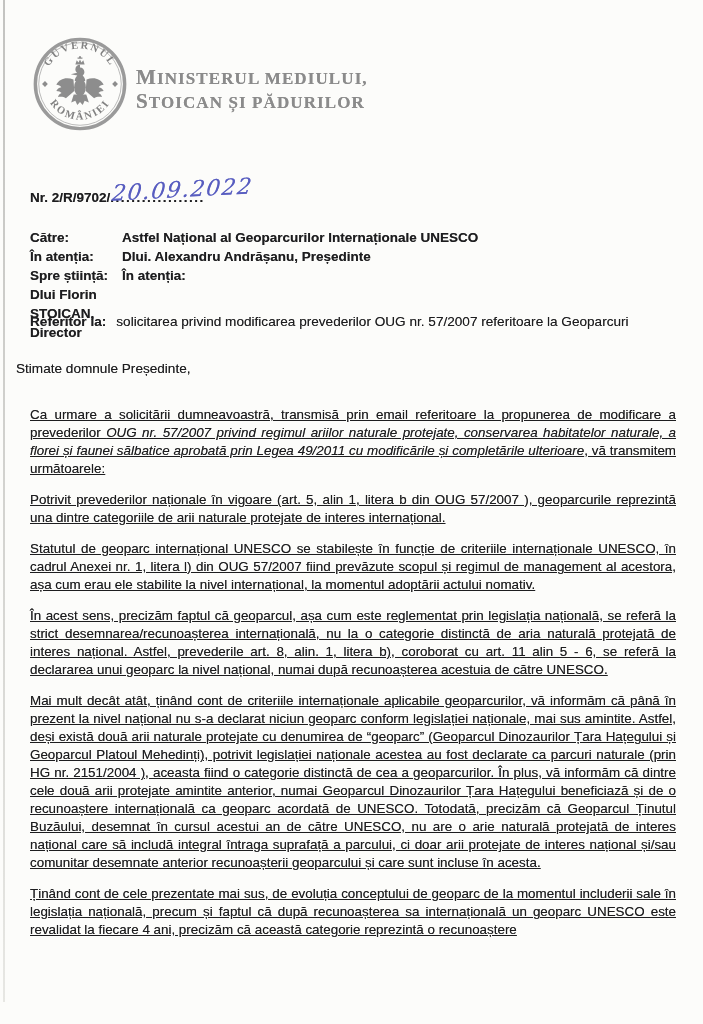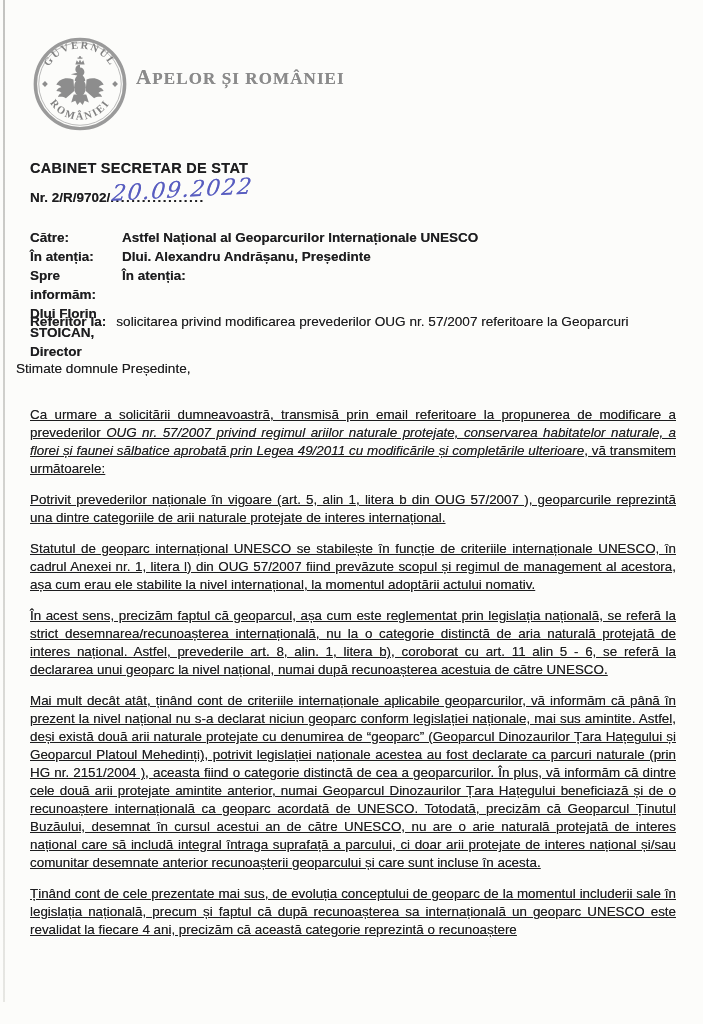--- a/index.html
+++ b/index.html
@@ -102,36 +102,36 @@
       <path d="M44.3,21.5 l1.7,-5 2.2,2.8 1.8,-3.8 1.8,3.8 2.2,-2.8 1.7,5 z"></path>
       <path d="M50,22 c-3.2,0 -5.7,2.4 -5.7,5.4 0,1.7 .8,3.2 2.1,4.2 l-7.6,1.9 7.9,1.5 c-1.9,1.7 -3.1,4.1 -3.1,6.8 h12.8 c0,-2.7 -1.2,-5.1 -3.1,-6.8 1.3,-1 2.1,-2.5 2.1,-4.2 0,-3 -2.5,-5.4 -5.4,-5.4 z"></path>
       <path d="M42,40 C34,36.5 24.5,38.5 21,46.5 c2.8,.4 4.9,1.4 6.1,3 -3,.7 -5.1,2.2 -6.1,4.7 2.9,.2 5.1,1 6.4,2.5 -2.3,1 -3.8,2.6 -4.4,4.9 3.6,-.8 6.9,-.3 9.7,1.4 l10.3,-9 z"></path>
       <path d="M58,40 C66,36.5 75.5,38.5 79,46.5 c-2.8,.4 -4.9,1.4 -6.1,3 3,.7 5.1,2.2 6.1,4.7 -2.9,.2 -5.1,1 -6.4,2.5 2.3,1 3.8,2.6 4.4,4.9 -3.6,-.8 -6.9,-.3 -9.7,1.4 l-10.3,-9 z"></path>
       <ellipse cx="50" cy="49.5" rx="7.2" ry="11"></ellipse>
       <path d="M42.3,58.5 h15.4 l3.1,9.8 -5.1,-2.3 -2.4,5.4 -3.3,-3.7 -3.3,3.7 -2.4,-5.4 -5.1,2.3 z"></path>
     </g>
   </svg>
 
   <div class="ministry">
-    <div class="min-line">APELOR ȘI ROMÂNIEI</div>
+    <div class="min-line">MINISTERUL MEDIULUI,</div>
+    <div class="min-line">STOICAN ȘI PĂDURILOR</div>
   </div>
 
-  <div class="office">CABINET SECRETAR DE STAT</div>
 
   <div class="reg">
     <span>Nr. 2/R/9702/</span><span class="dots">..................</span>
     <span class="handwritten">20.09.2022</span>
   </div>
 
   <div class="recipients">
     <span>Către:</span>
     <span>Astfel Național al Geoparcurilor Internaționale UNESCO</span>
     <span>În atenția:</span>
     <span>Dlui. Alexandru Andrășanu, Președinte</span>
-    <span>Spre informăm:</span>
+    <span>Spre știință:</span>
     <span>În atenția:</span>
     <span>Dlui Florin STOICAN, Director</span>
   </div>
 
   <div class="subject">
     <span class="lbl">Referitor la:</span>
     <span>solicitarea privind modificarea prevederilor OUG nr. 57/2007 referitoare la Geoparcuri</span>
   </div>
 
   <div class="salutation">Stimate domnule Președinte,</div>

